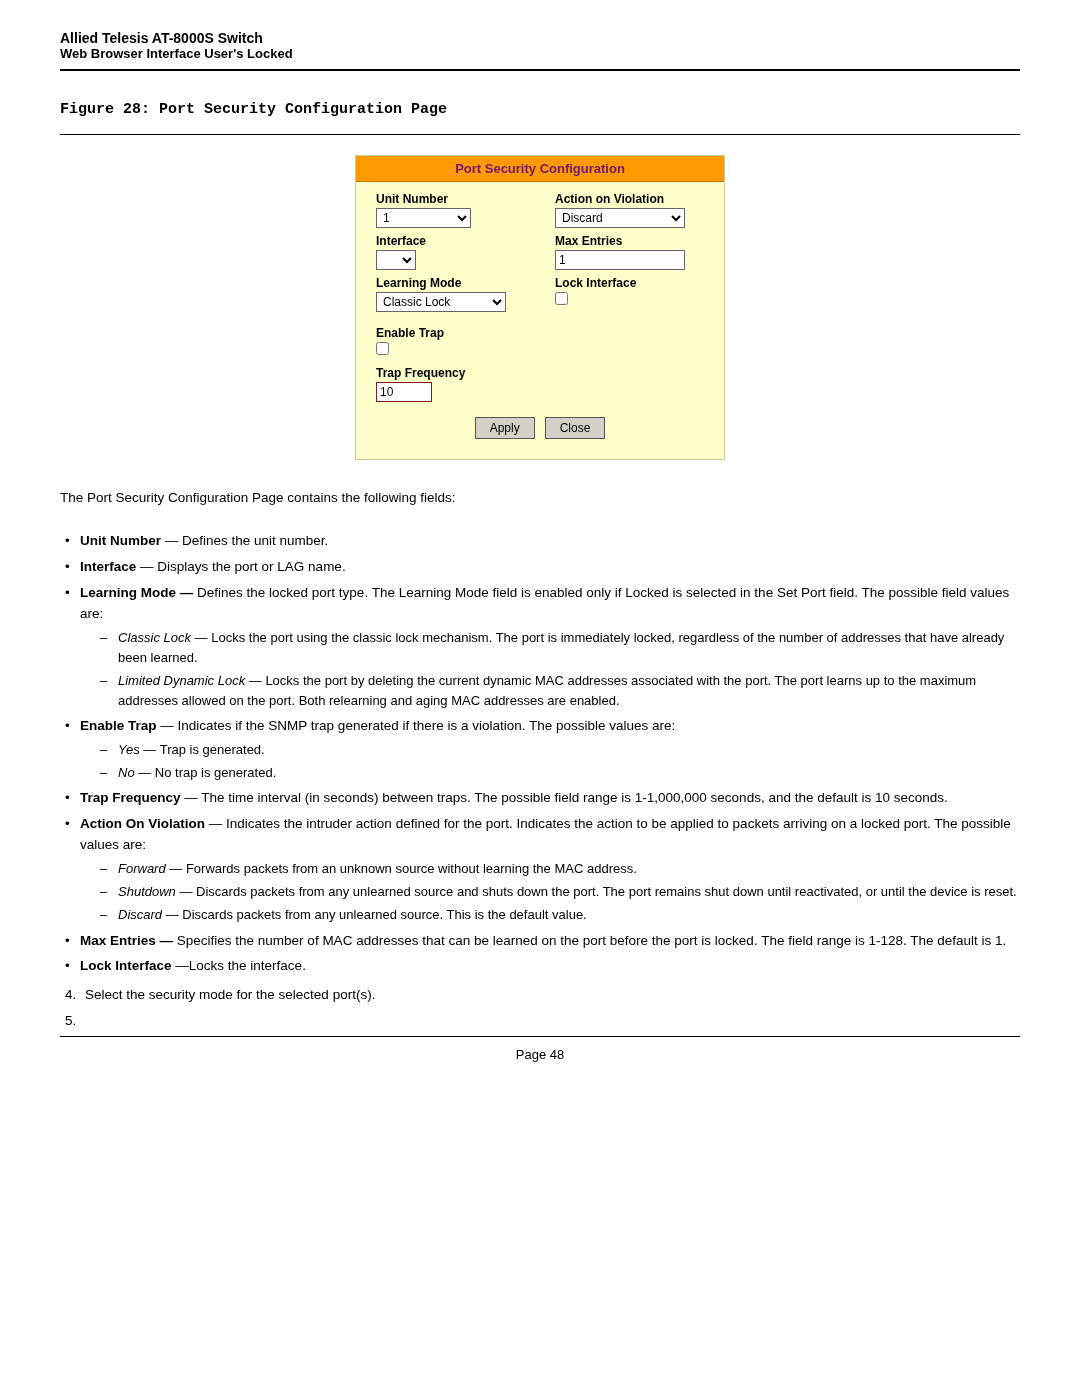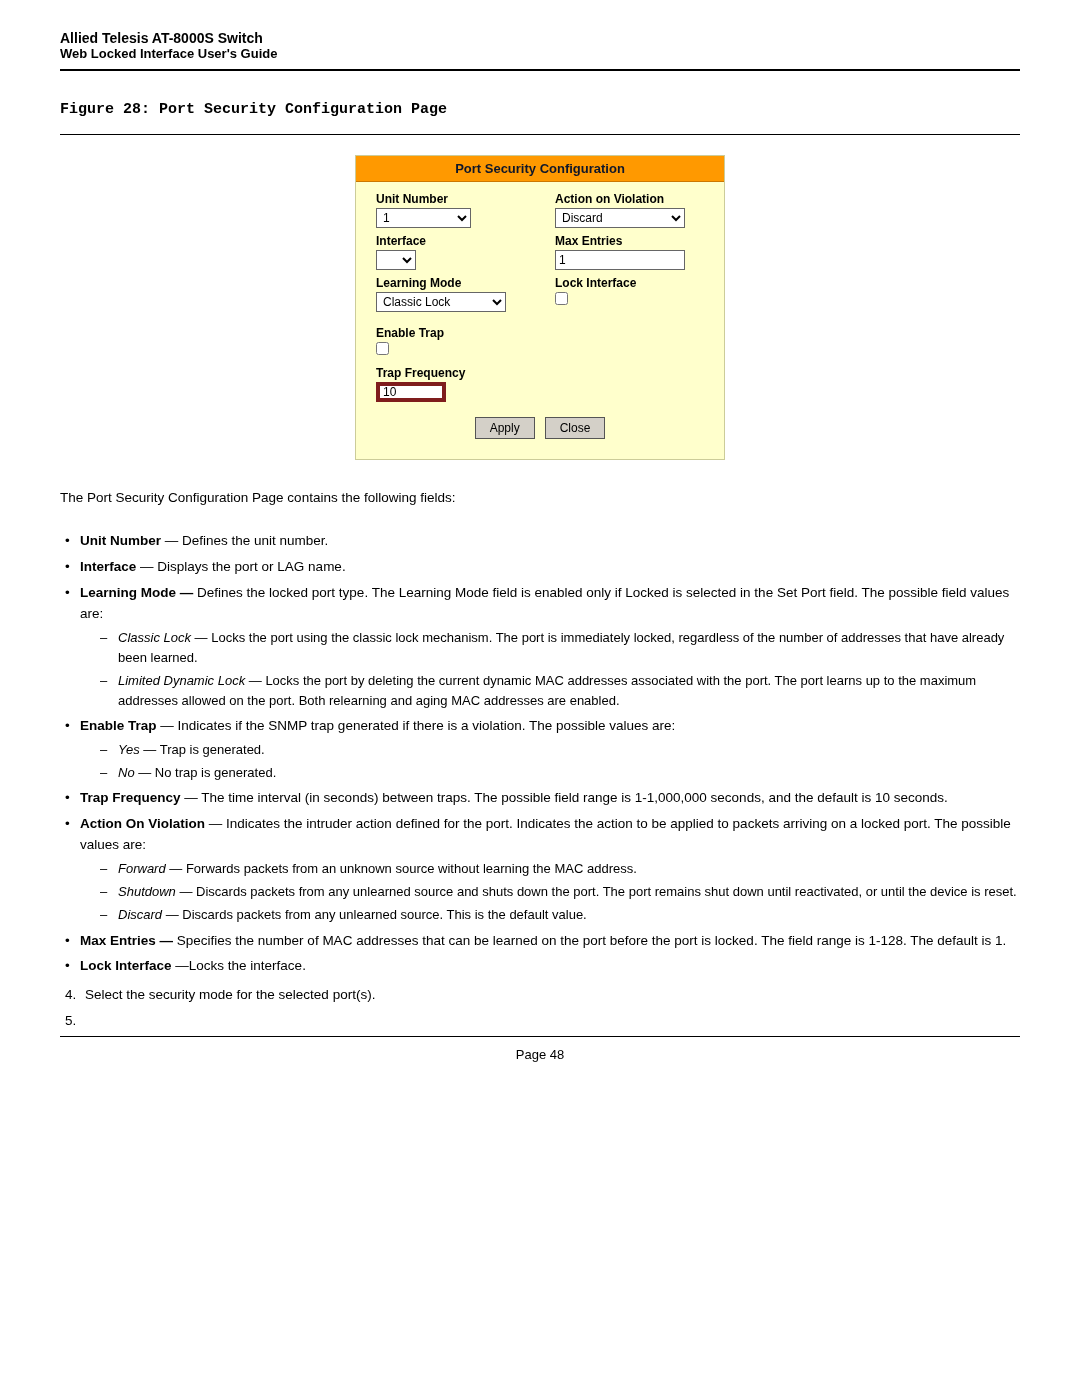--- a/index.html
+++ b/index.html
@@ -50,21 +50,21 @@
       margin-bottom: 28px;
     }
     .config-box {
       background: #ffffcc;
       border: 1px solid #cccc99;
       width: 370px;
       padding: 0 0 20px 0;
     }
     .config-box-title {
       background: #ff9900;
-      color: #0f172a;
+      color: #701a75;
       font-weight: bold;
       font-size: 13px;
       text-align: center;
       padding: 5px 10px;
       margin-bottom: 10px;
       border-bottom: 1px solid #cc7700;
     }
     .config-inner {
       padding: 0 20px;
     }
@@ -100,23 +100,23 @@
     }
     .field-input-wide {
       width: 130px;
       height: 20px;
       border: 1px solid #666;
       background: #fff;
       font-size: 12px;
       padding: 1px 3px;
     }
     .field-input-narrow {
-      width: 70px;
-      height: 20px;
-      border: 4px solid #7f1d1d;
+      width: 56px;
+      height: 20px;
+      border: 1px solid #7f1d1d;
       background: #fff;
       font-size: 12px;
       padding: 1px 3px;
     }
     .checkbox-row {
       display: flex;
       align-items: center;
       gap: 5px;
       margin-bottom: 3px;
     }
@@ -210,21 +210,21 @@
     }
     .section-spacer { height: 8px; }
   </style>
 </head>
 <body>
 
 <div class="page-wrapper">
 
   <div class="header">
     <div class="header-title">Allied Telesis AT-8000S Switch</div>
-    <div class="header-subtitle">Web Locked Interface User's Guide</div>
+    <div class="header-subtitle">Web Browser Interface User's Locked</div>
     <hr class="header-divider">
   </div>
 
   <div class="figure-title">Figure 28:  Port Security Configuration Page</div>
   <hr class="figure-title-divider">
 
   <div class="config-box-wrapper">
     <div class="config-box">
       <div class="config-box-title">Port Security Configuration</div>
       <div class="config-inner">

